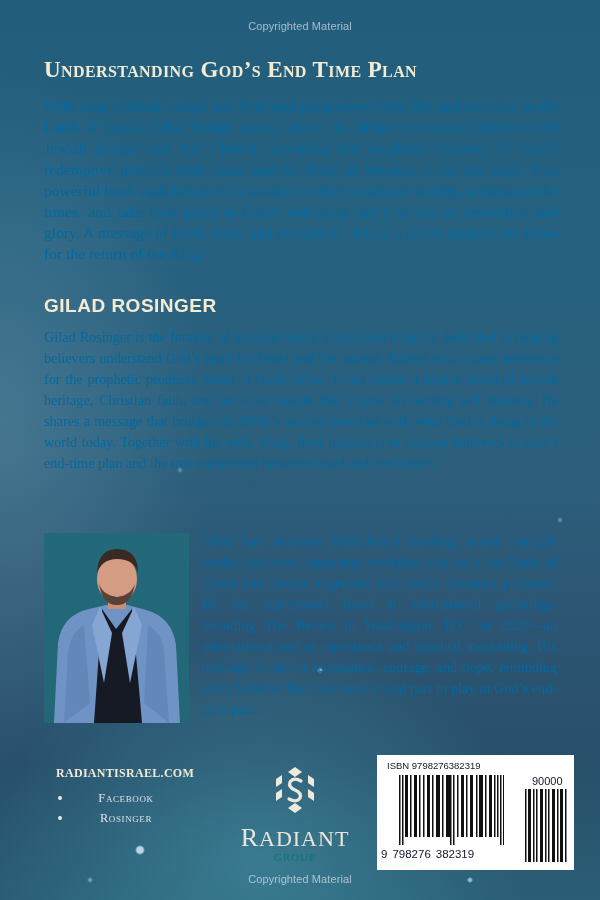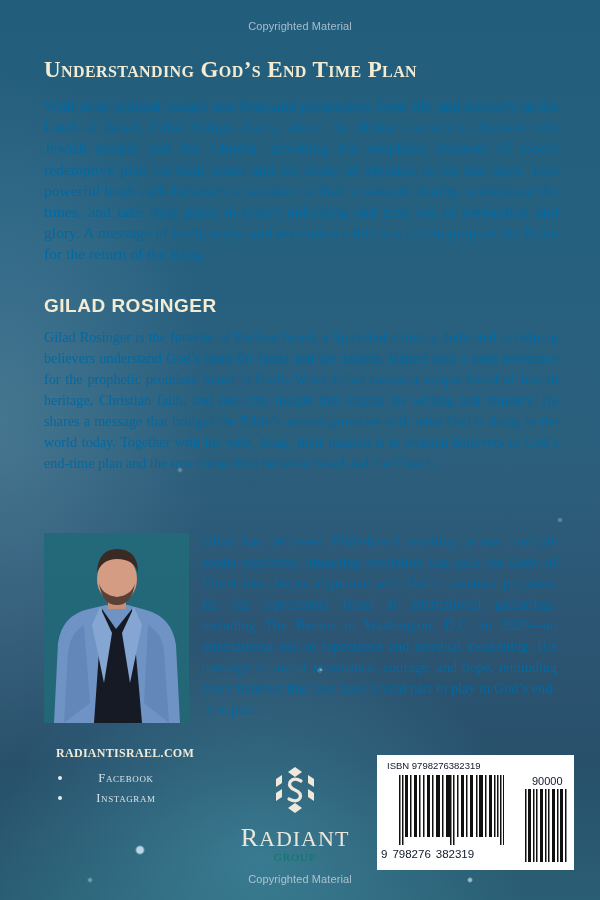--- a/index.html
+++ b/index.html
@@ -58,20 +58,21 @@
     }
     .photo svg { width: 100%; height: 100%; display: block; }
 
     .links {
       position: absolute; left: 56px; top: 746px; width: 160px;
       font-family: "Liberation Serif", serif;
     }
     .site {
       font-weight: bold; font-size: 12px; letter-spacing: 0.3px; color: #f0ead8;
       margin-bottom: 7px;
+      margin-top: 20px;
     }
     .social-item {
       position: relative; font-variant: small-caps; font-size: 12.5px;
       letter-spacing: 0.6px; color: #d9e1e6; height: 20px; line-height: 20px;
       padding-left: 0;
     }
     .social-item .bullet {
       position: absolute; left: 2px; top: 8px; width: 4px; height: 4px;
       background: #e6ecef; border-radius: 50%;
     }
@@ -143,21 +144,21 @@
 <p class="para p3">Gilad has delivered Bible-based teaching across multiple media platforms, imparting revelation that calls the Body of Christ into deeper alignment with God’s covenant purposes. He has represented Israel at international gatherings, including The Return in Washington, D.C. in 2020—an international call to repentance and spiritual awakening. His message is one of repentance, courage, and hope, reminding every believer that they have a vital part to play in God’s end-time plan.</p>
 
 <div class="links">
   <div class="site">RADIANTISRAEL.COM</div>
   <div class="social-item">
     <span class="bullet"></span>
     <span class="label">Facebook</span>
   </div>
   <div class="social-item">
     <span class="bullet"></span>
-    <span class="label">Instagram</span>
+    <span class="label">Rosinger</span>
   </div>
 </div>
 
 <div class="logo">
   <svg viewBox="0 0 50 50">
     <g fill="#efe9dc">
       <polygon points="25,2 32,7 25,12 18,7"></polygon>
       <polygon points="38,10 44,14 44,22 38,18"></polygon>
       <polygon points="38,28 44,32 44,40 38,36" transform="translate(0,-4)"></polygon>
       <polygon points="25,38 32,43 25,48 18,43"></polygon>

